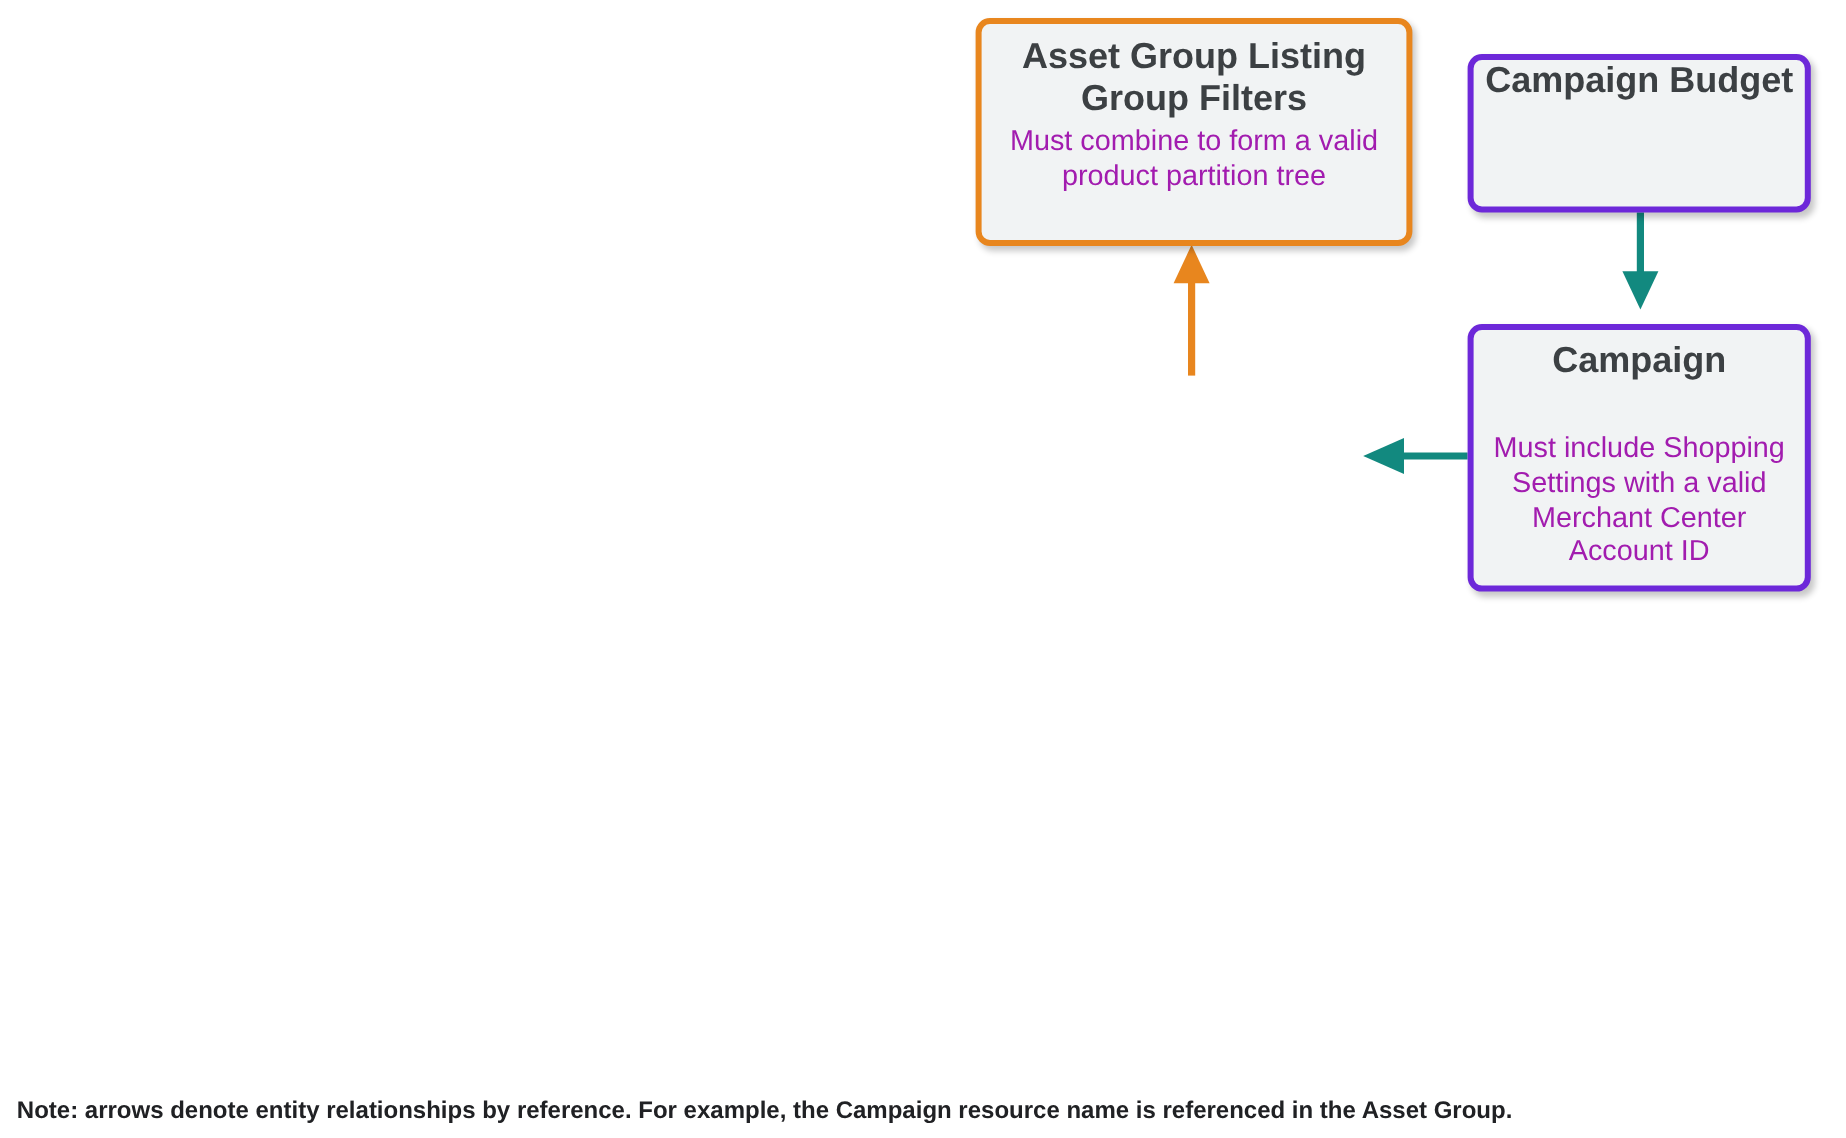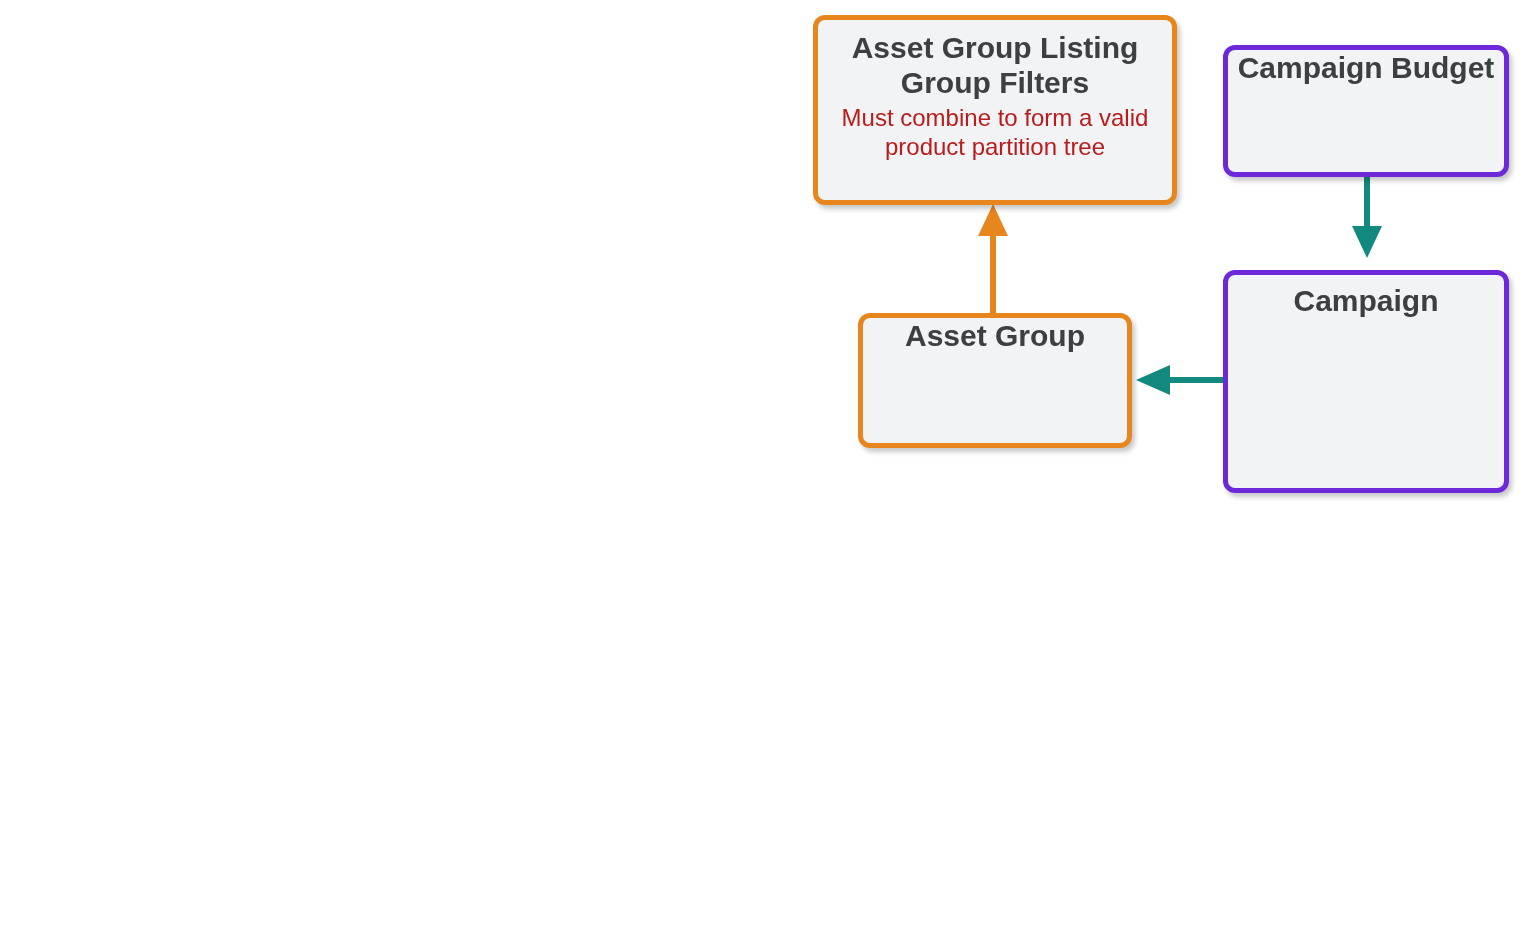--- a/index.html
+++ b/index.html
@@ -29,21 +29,21 @@
     align-items: center;
     text-align: center;
     box-shadow: 3px 4px 5px rgba(0,0,0,0.22);
   }
   .node .title {
     font-weight: bold;
     color: #3c4043;
     line-height: 1.17;
   }
   .node .subtitle {
-    color: #b91c1c;
+    color: #a21caf;
     line-height: 1.2;
     margin-top: 4px;
   }
   .node-orange { border: 5px solid #e8861e; }
   .node-teal   { border: 5px solid #6d28d9; }
 
   
   #node-aglgf {
     left: 813px; top: 15px; width: 364px; height: 190px;
     padding: 10px 16px;
@@ -103,25 +103,24 @@
       <line x1="1223" y1="380" x2="1168" y2="380" stroke="#12897f" stroke-width="6"></line>
       <polygon points="1136,380 1170,395 1170,365" fill="#12897f"></polygon>
     </g>
   </svg>
 
   <div class="node node-orange" id="node-aglgf">
     <div class="title">Asset Group Listing Group Filters</div>
     <div class="subtitle">Must combine to form a valid product partition tree</div>
   </div>
 
-  <div class="node node-orange" id="node-asset-group">
-    <div class="title">Asset Group</div>
-  </div>
 
   <div class="node node-teal" id="node-campaign-budget">
     <div class="title">Campaign Budget</div>
   </div>
 
   <div class="node node-teal" id="node-campaign">
     <div class="title">Campaign</div>
+    <div class="subtitle">Must include Shopping Settings with a valid Merchant Center Account ID</div>
   </div>
 
+  <div class="note">Note: arrows denote entity relationships by reference. For example, the Campaign resource name is referenced in the Asset Group.</div>
 </div>
 
 </body></html>

